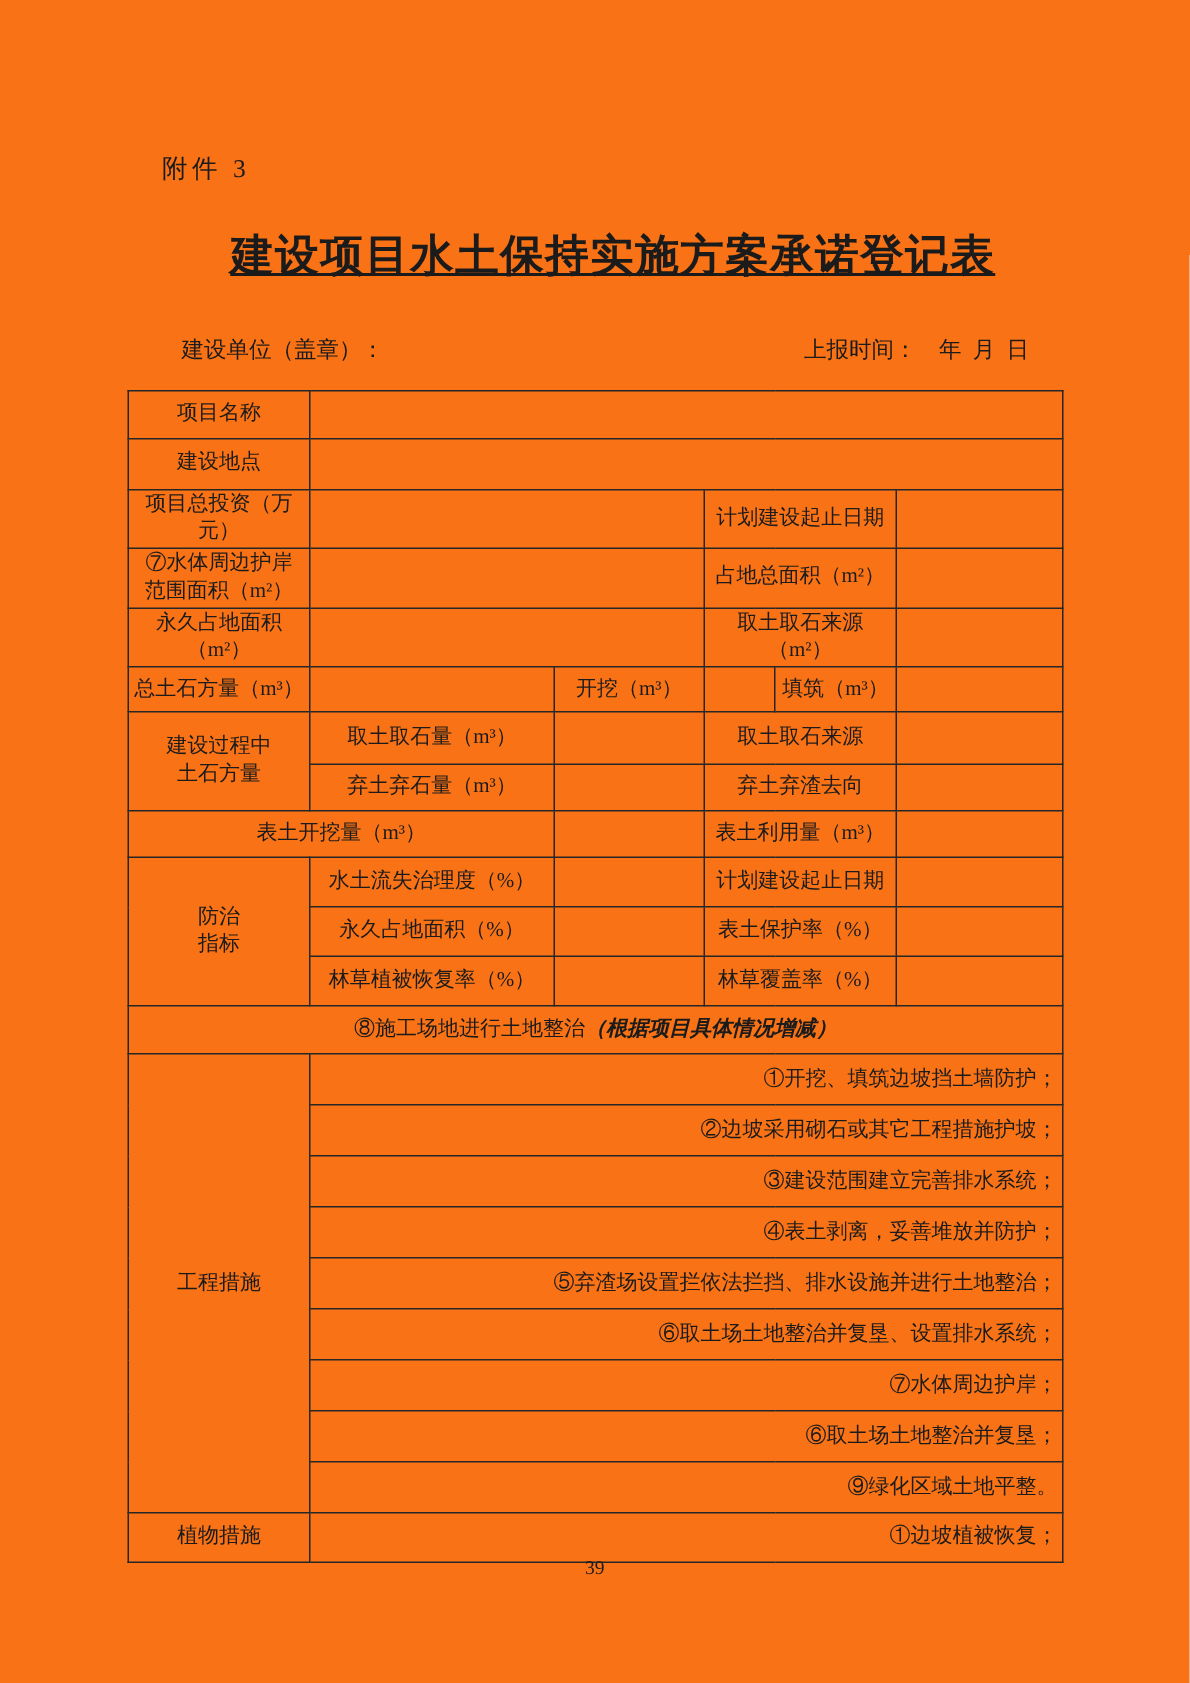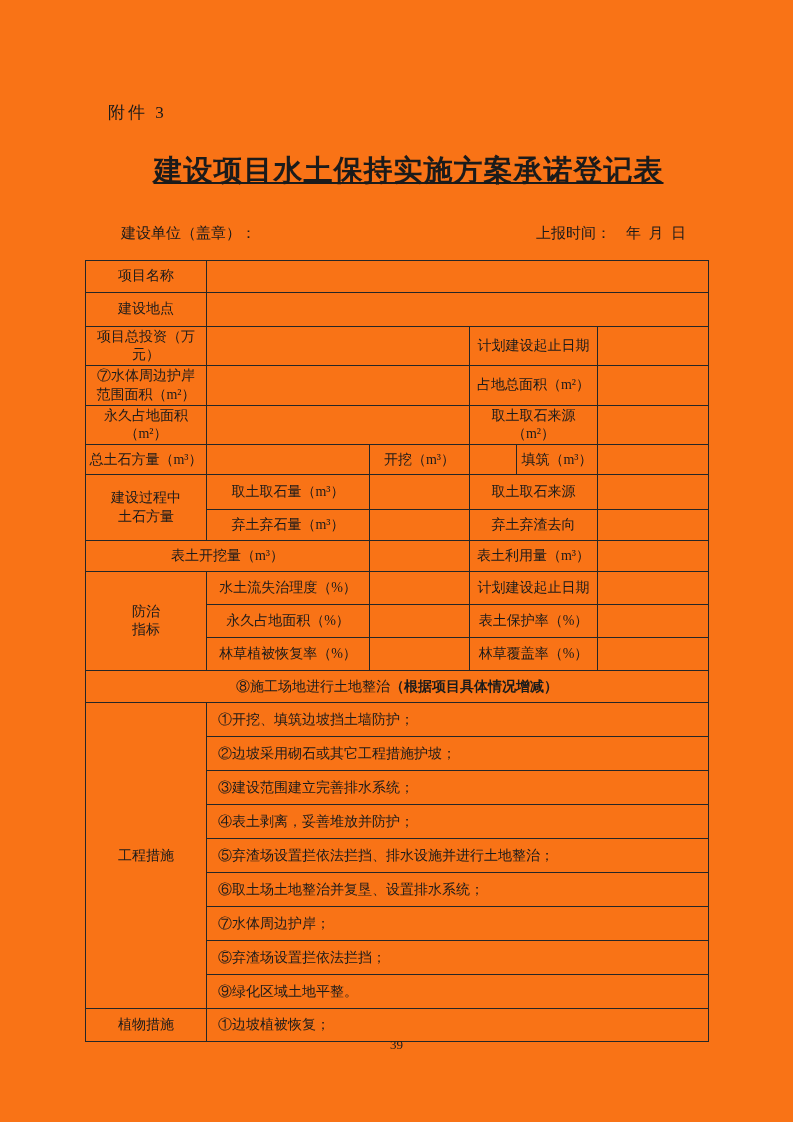--- a/index.html
+++ b/index.html
@@ -34,25 +34,25 @@
   }
   .form-table td{
     border:1px solid #262626;
     padding:1px 3px;
     text-align:center;
     vertical-align:middle;
     line-height:1.3;
     overflow:hidden;
   }
   .form-table td.item{
-    text-align:left;
+    text-align:right;
     padding-left:11px;
   }
   .form-table td.ml{white-space:pre-line;}
-  .measures-note{font-weight:bold;}
+  .measures-note{font-weight:bold;font-style:italic;}
   .page-number{
     position:absolute;top:1037px;left:0;width:100%;
     text-align:center;font-size:13px;
   }
 </style>
 </head>
 <body>
 
 <div class="page">
 
@@ -185,21 +185,21 @@
     <tr style="height:34px">
       <td colspan="5" class="item">⑤弃渣场设置拦依法拦挡、排水设施并进行土地整治；</td>
     </tr>
     <tr style="height:34px">
       <td colspan="5" class="item">⑥取土场土地整治并复垦、设置排水系统；</td>
     </tr>
     <tr style="height:34px">
       <td colspan="5" class="item">⑦水体周边护岸；</td>
     </tr>
     <tr style="height:34px">
-      <td colspan="5" class="item">⑤弃渣场设置拦依法拦挡；</td>
+      <td colspan="5" class="item">⑥取土场土地整治并复垦；</td>
     </tr>
     <tr style="height:34px">
       <td colspan="5" class="item">⑨绿化区域土地平整。</td>
     </tr>
 
     <tr style="height:33px">
       <td>植物措施</td>
       <td colspan="5" class="item">①边坡植被恢复；</td>
     </tr>
   </tbody>

